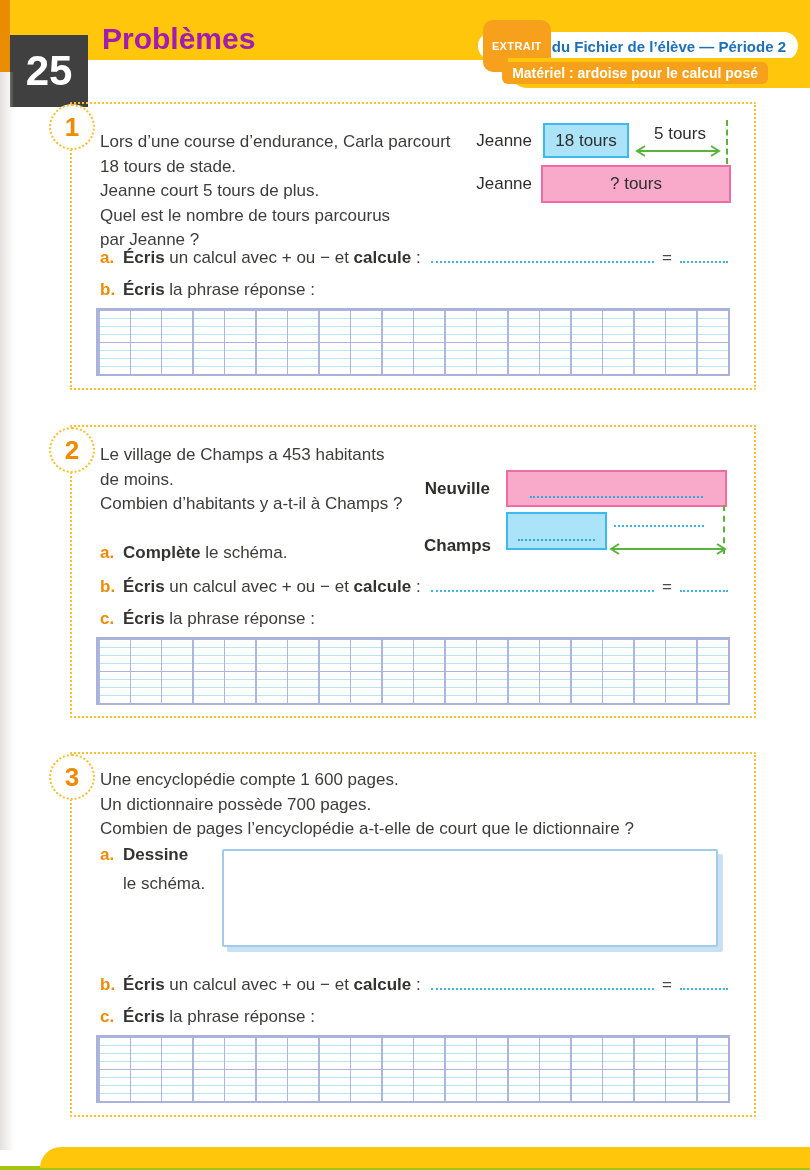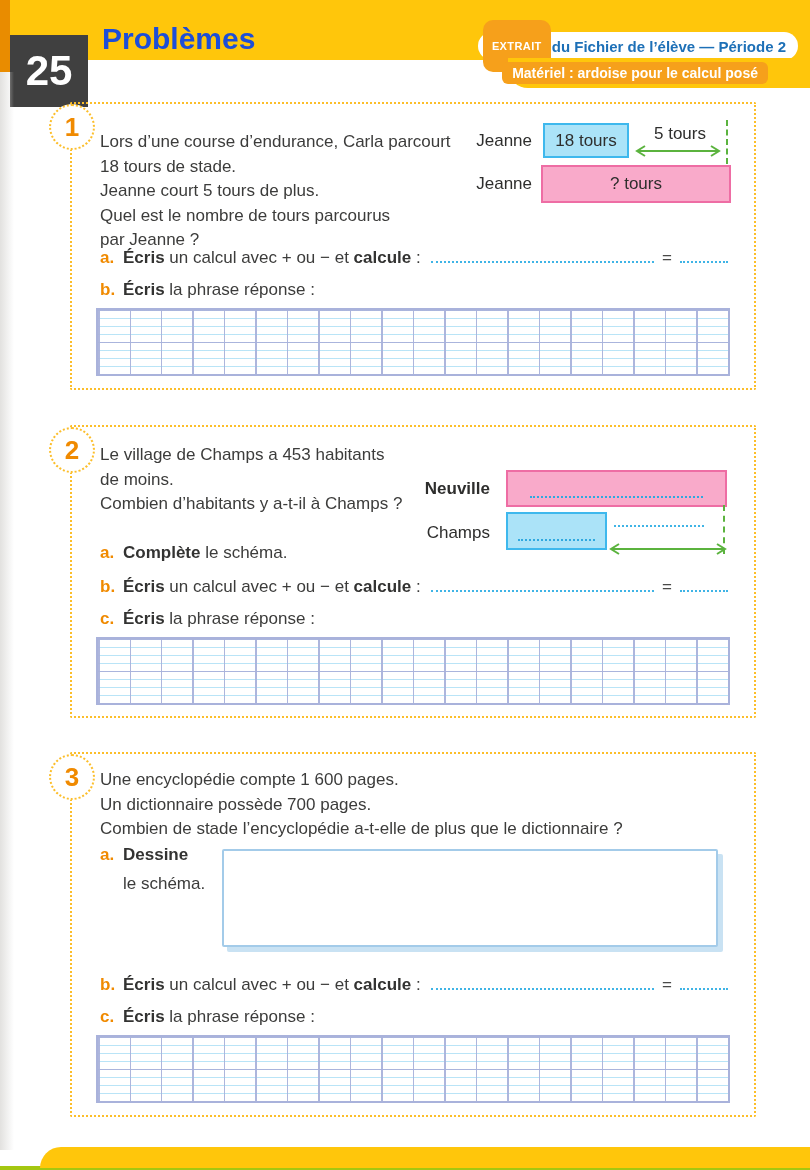--- a/index.html
+++ b/index.html
@@ -5,21 +5,21 @@
   html,body{margin:0;padding:0;background:#fff;}
   .page{position:relative;width:810px;height:1170px;overflow:hidden;background:#fff;
         font-family:"Liberation Sans",sans-serif;color:#3C3C3B;}
   .abs{position:absolute;}
 
   
   .spine-top{left:0;top:0;width:10px;height:72px;background:#E98C00;}
   .band{left:0;right:0;top:0;height:60px;background:#FFC60B;}
   .num-square{left:10px;top:0;width:78px;height:72px;background:#404040;display:flex;
               align-items:center;justify-content:center;color:#fff;font-size:42px;font-weight:bold;margin-top:35px;}
-  .page-title{left:102px;top:22px;font-size:30px;font-weight:bold;color:#1d4ed8;}
+  .page-title{left:102px;top:22px;font-size:30px;font-weight:bold;color:#a21caf;}
   .extract-pill{top:32px;right:12px;height:28px;background:#fff;border-radius:14px;
                 display:flex;align-items:center;padding:0 12px 0 5px;}
   .extract-badge{background:#F6A01B;color:#fff;font-size:11px;font-weight:bold;
                  border-radius:10px;padding:20px 9px;letter-spacing:.4px;}
   .extract-text{color:#1D70B7;font-weight:bold;font-size:15px;margin-left:1px;white-space:nowrap;}
   .yellow-tab{top:58px;right:0;width:302px;height:30px;background:#FFC60B;border-bottom-left-radius:20px;}
   .material-pill{top:62px;right:42px;height:22px;background:#F6A01B;border-radius:6px;
                  color:#fff;font-weight:bold;font-size:14px;display:flex;align-items:center;padding:0 10px;}
   .spine-gray{left:0;top:72px;width:14px;height:1078px;
               background:linear-gradient(to right,#E2E1DF,rgba(255,255,255,0));}
@@ -144,21 +144,21 @@
       <div>Le village de Champs a 453 habitants</div>
       <div>de moins.</div>
       <div>Combien d’habitants y a-t-il à Champs ?</div>
     </div>
 
     <div class="diag" style="left:352px;top:35px;width:306px;height:105px;">
       <div class="dlabel" style="top:17px;width:66px;font-weight:bold;">Neuville</div>
       <div class="dbox pink" style="left:82px;top:8px;width:217px;height:33px;">
         <span class="inner-dots"></span>
       </div>
-      <div class="dlabel" style="top:61px;width:66px;font-weight:normal;">Champs</div>
+      <div class="dlabel" style="top:74px;width:66px;font-weight:bold;">Champs</div>
       <div class="dbox blue" style="left:82px;top:50px;width:97px;height:34px;">
         <span class="inner-dots" style="left:10px;right:10px;"></span>
       </div>
       <div class="ddots" style="left:190px;top:63px;width:90px;"></div>
       <svg class="darrow" style="left:183px;top:80px;" width="122" height="14">
         <path d="M5 7 H117" stroke="#5BB33E" stroke-width="2" fill="none"></path>
         <path d="M12 2 L4 7 L12 12" stroke="#5BB33E" stroke-width="2" fill="none"></path>
         <path d="M110 2 L118 7 L110 12" stroke="#5BB33E" stroke-width="2" fill="none"></path>
       </svg>
       <div class="dvdash" style="left:299px;top:43px;height:49px;"></div>
@@ -186,21 +186,21 @@
   </section>
 
   <section class="ex" style="top:752px;height:361px;">
     <div class="ex-num">
       <span>3</span>
     </div>
 
     <div class="statement" style="top:14px;">
       <div>Une encyclopédie compte 1 600 pages.</div>
       <div>Un dictionnaire possède 700 pages.</div>
-      <div>Combien de stade l’encyclopédie a-t-elle de plus que le dictionnaire ?</div>
+      <div>Combien de pages l’encyclopédie a-t-elle de court que le dictionnaire ?</div>
     </div>
 
     <div class="qline" style="top:91px;">
       <span class="qletter">a.</span>
       <span><b>Dessine</b></span>
     </div>
     <div class="qline" style="top:120px;left:51px;">
       <span>le schéma.</span>
     </div>
 

